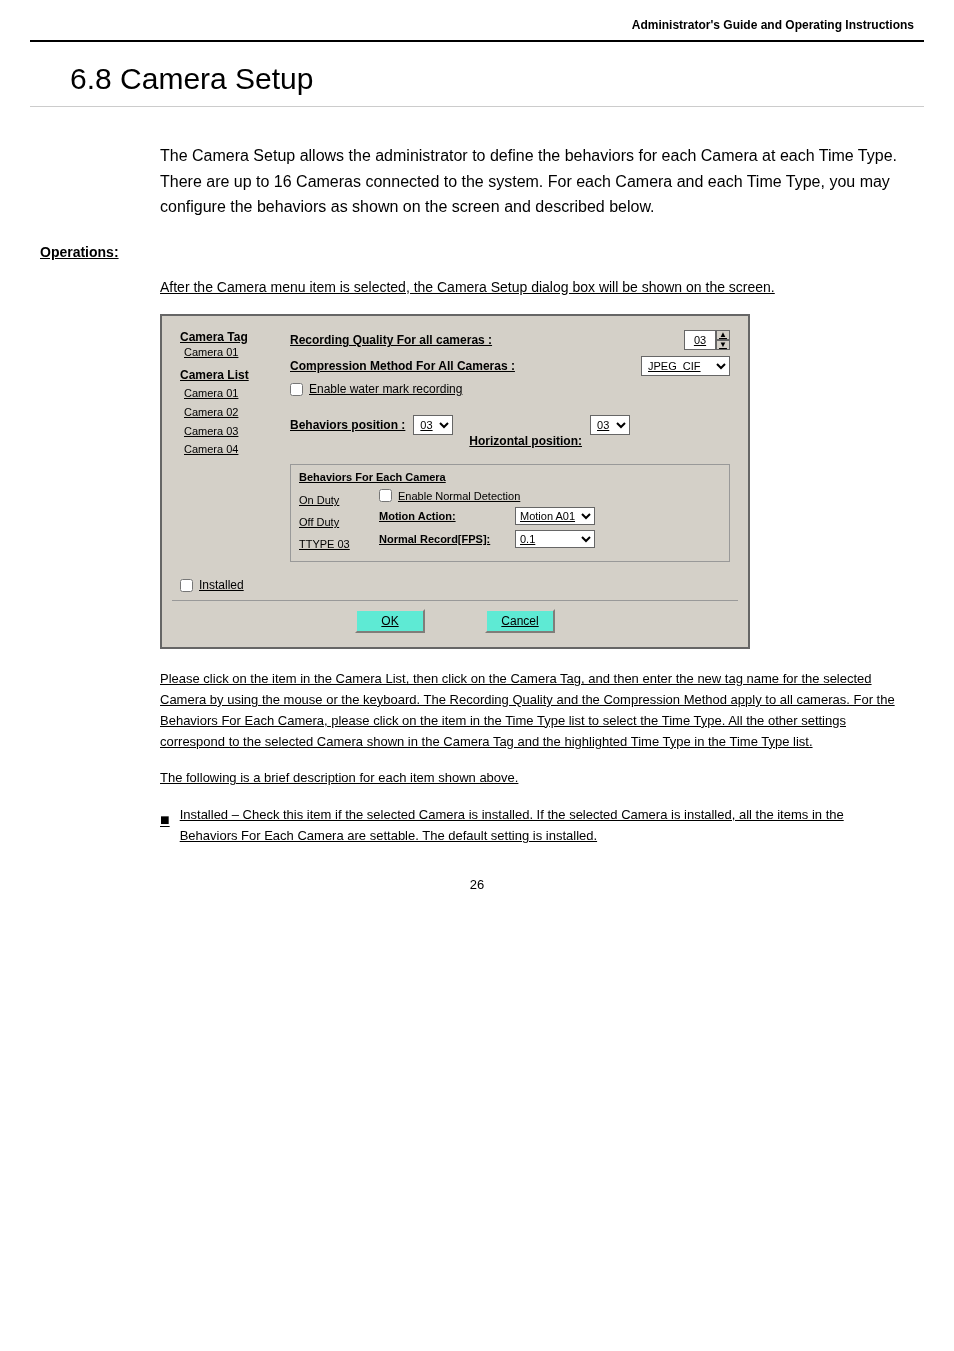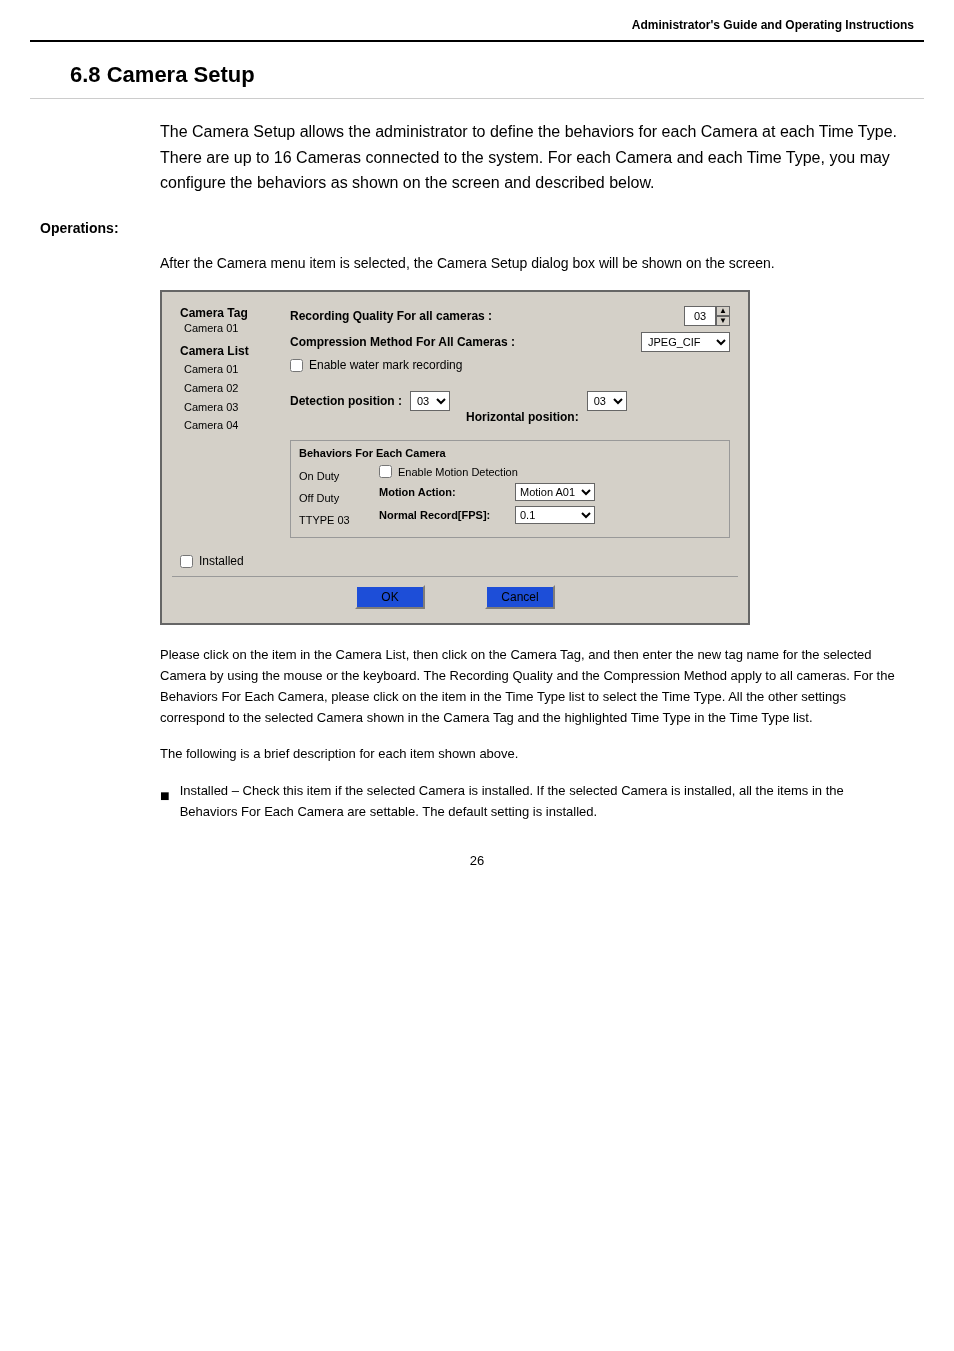--- a/index.html
+++ b/index.html
@@ -23,26 +23,26 @@
     }
 
     .header-divider {
       border: none;
       border-top: 2px solid #000;
       margin: 0 30px;
     }
 
     
     .section-title {
-      font-size: 22px;
-      font-weight: bold;
+      font-size: 30px;
+      font-weight: normal;
       font-family: 'Arial Black', Arial, sans-serif;
       padding: 20px 40px 10px 40px;
       border-bottom: 1px solid #ccc;
-      margin: 0 30px 20px 30px;
+      margin: 0 30px 36px 30px;
     }
 
     .intro-text {
       font-size: 16px;
       line-height: 1.6;
       margin-bottom: 24px;
     }
 
     .ops-intro {
       font-size: 14px;
@@ -260,21 +260,21 @@
       gap: 60px;
       padding: 8px 0 4px 0;
       border-top: 1px solid #999;
       margin-top: 4px;
     }
 
     .dialog-btn {
       min-width: 70px;
       height: 24px;
       border: 2px outset #d4d0c8;
-      background: #1d4ed8;
+      background: #5eead4;
       font-size: 12px;
       cursor: pointer;
       display: flex;
       align-items: center;
       justify-content: center;
     }
 
     
     .post-text {
       font-size: 13px;
@@ -310,20 +310,21 @@
 
     
     .indented {
       padding-left: 160px;
       padding-right: 40px;
     }
 
     .ops-section {
       padding-left: 40px;
       padding-right: 55px;
+      text-decoration: underline;
     }
 
     .ops-label-row {
       display: flex;
       align-items: baseline;
       margin-bottom: 16px;
     }
 
     .ops-label-text {
       font-weight: bold;
@@ -388,21 +389,21 @@
               <option>MPEG4_CIF</option>
             </select>
           </div>
 
           <div class="checkbox-row">
             <input type="checkbox" class="checkbox-input" style="">
             <span>Enable water mark recording</span>
           </div>
 
           <div class="position-row">
-            <span class="pos-label">Detection position :</span>
+            <span class="pos-label">Behaviors position :</span>
             <select class="select-box small-select">
               <option>03</option>
               <option>01</option>
               <option>02</option>
             </select>
             <span class="pos-label" style="margin-left:8px;margin-top:32px;">Horizontal position:</span>
             <select class="select-box small-select">
               <option>03</option>
               <option>01</option>
               <option>02</option>
@@ -416,21 +417,21 @@
               <div class="time-types">
                 <div class="time-type-item">On Duty</div>
                 <div class="time-type-item">Off Duty</div>
                 <div class="time-type-item">TTYPE 03</div>
               </div>
 
               <div class="behaviors-form">
 
                 <div class="bhv-row">
                   <input type="checkbox" class="checkbox-input" style="">
-                  <span>Enable Motion Detection</span>
+                  <span>Enable Normal Detection</span>
                 </div>
 
                 <div class="bhv-row">
                   <span class="bhv-label">Motion Action:</span>
                   <select class="bhv-select">
                     <option>Motion A01</option>
                     <option>Motion A02</option>
                   </select>
                 </div>
 

